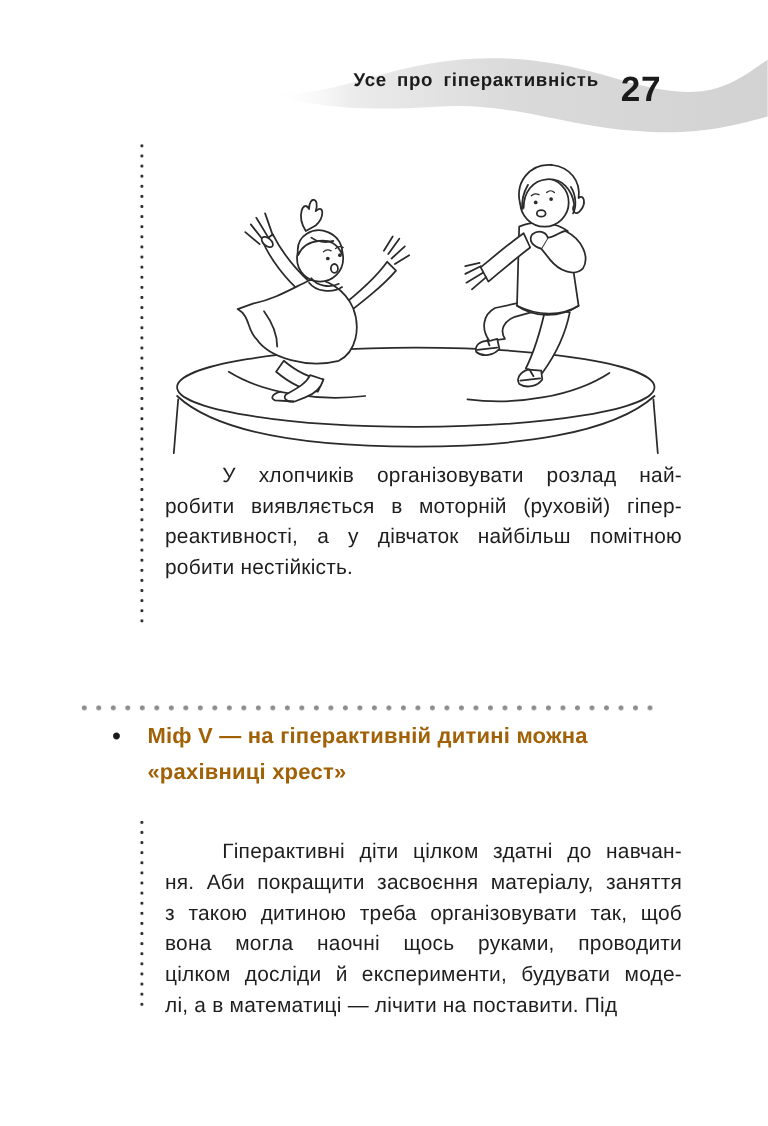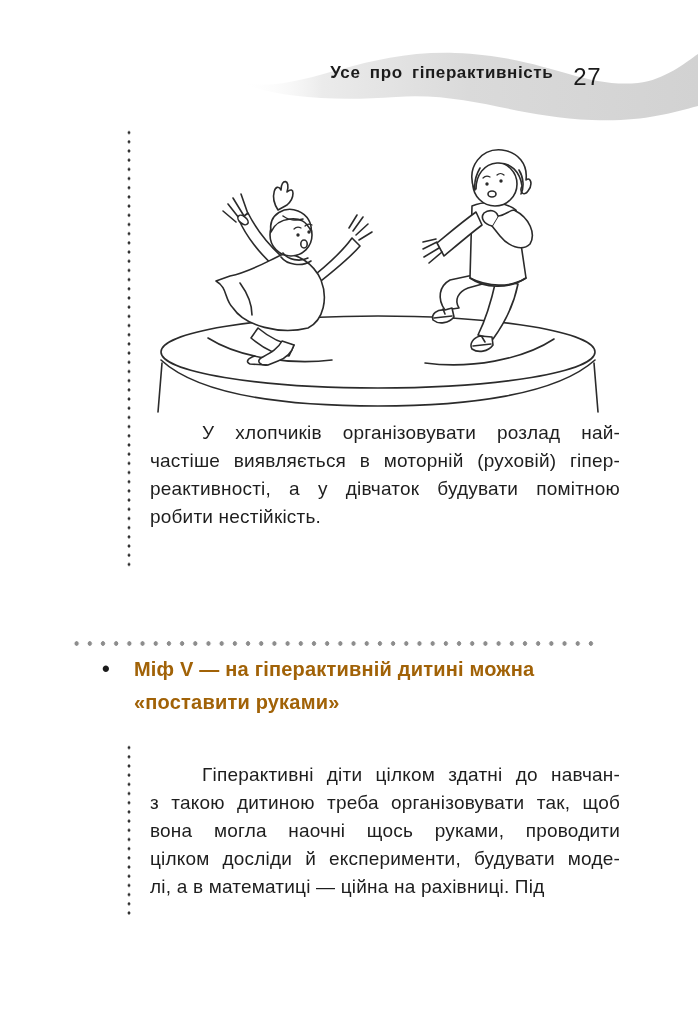--- a/index.html
+++ b/index.html
@@ -13,21 +13,21 @@
   .ribbon{position:absolute;top:0;left:0;width:698px;height:132px;}
   .header-text{
     position:absolute;top:63px;right:97px;
     display:flex;align-items:flex-start;
     color:#1b1b1b;
   }
   .header-title{
     font-size:17px;font-weight:bold;letter-spacing:.6px;word-spacing:4px;
   }
   .header-num{
-    font-size:24px;font-weight:normal;margin-left:20px;letter-spacing:.5px;
+    font-size:32px;font-weight:bold;margin-left:20px;letter-spacing:.5px;
   }
   
   .vdots{
     position:absolute;left:127px;width:4px;
     background-image:radial-gradient(circle, #2e2e2e 1.25px, transparent 1.7px);
     background-size:4px 9.2px;background-repeat:repeat-y;background-position:center top;
   }
   .vdots.one{top:128px;height:441px;}
   .vdots.two{top:743px;height:176px;}
   .hdots{
@@ -149,34 +149,35 @@
 
     <circle cx="347" cy="52" r="1.7" fill="#2b2b2b" stroke="none"></circle>
     <circle cx="361" cy="49" r="1.7" fill="#2b2b2b" stroke="none"></circle>
     <path d="M343,46 C345,44 348,44 350,45 M357,43 C359,41 362,41 364,43" fill="none" stroke-width="1.2"></path>
     <ellipse cx="352" cy="62" rx="4" ry="3"></ellipse>
   </g>
 </svg>
 
 <div class="para p1">
   <div class="pline indent">У хлопчиків організовувати розлад най-</div>
-  <div class="pline">частіше виявляється в моторній (руховій) гіпер-</div>
-  <div class="pline">реактивності, а у дівчаток будувати помітною</div>
+  <div class="pline">робити виявляється в моторній (руховій) гіпер-</div>
+  <div class="pline">реактивності, а у дівчаток найбільш помітною</div>
   <div class="pline last">робити нестійкість.</div>
 </div>
 
 <div class="hdots"></div>
 
 <div class="bullet">•</div>
 <div class="heading">
   <div>Міф V — на гіперактивній дитині можна</div>
-  <div>«поставити руками»</div>
+  <div>«рахівниці хрест»</div>
 </div>
 
 <div class="vdots two"></div>
 
 <div class="para p2">
   <div class="pline indent">Гіперактивні діти цілком здатні до навчан-</div>
+  <div class="pline">ня. Аби покращити засвоєння матеріалу, заняття</div>
   <div class="pline">з такою дитиною треба організовувати так, щоб</div>
   <div class="pline">вона могла наочні щось руками, проводити</div>
   <div class="pline">цілком досліди й експерименти, будувати моде-</div>
-  <div class="pline last">лі, а в математиці — ційна на рахівниці. Під</div>
+  <div class="pline last">лі, а в математиці — лічити на поставити. Під</div>
 </div>
 
 </body></html>

